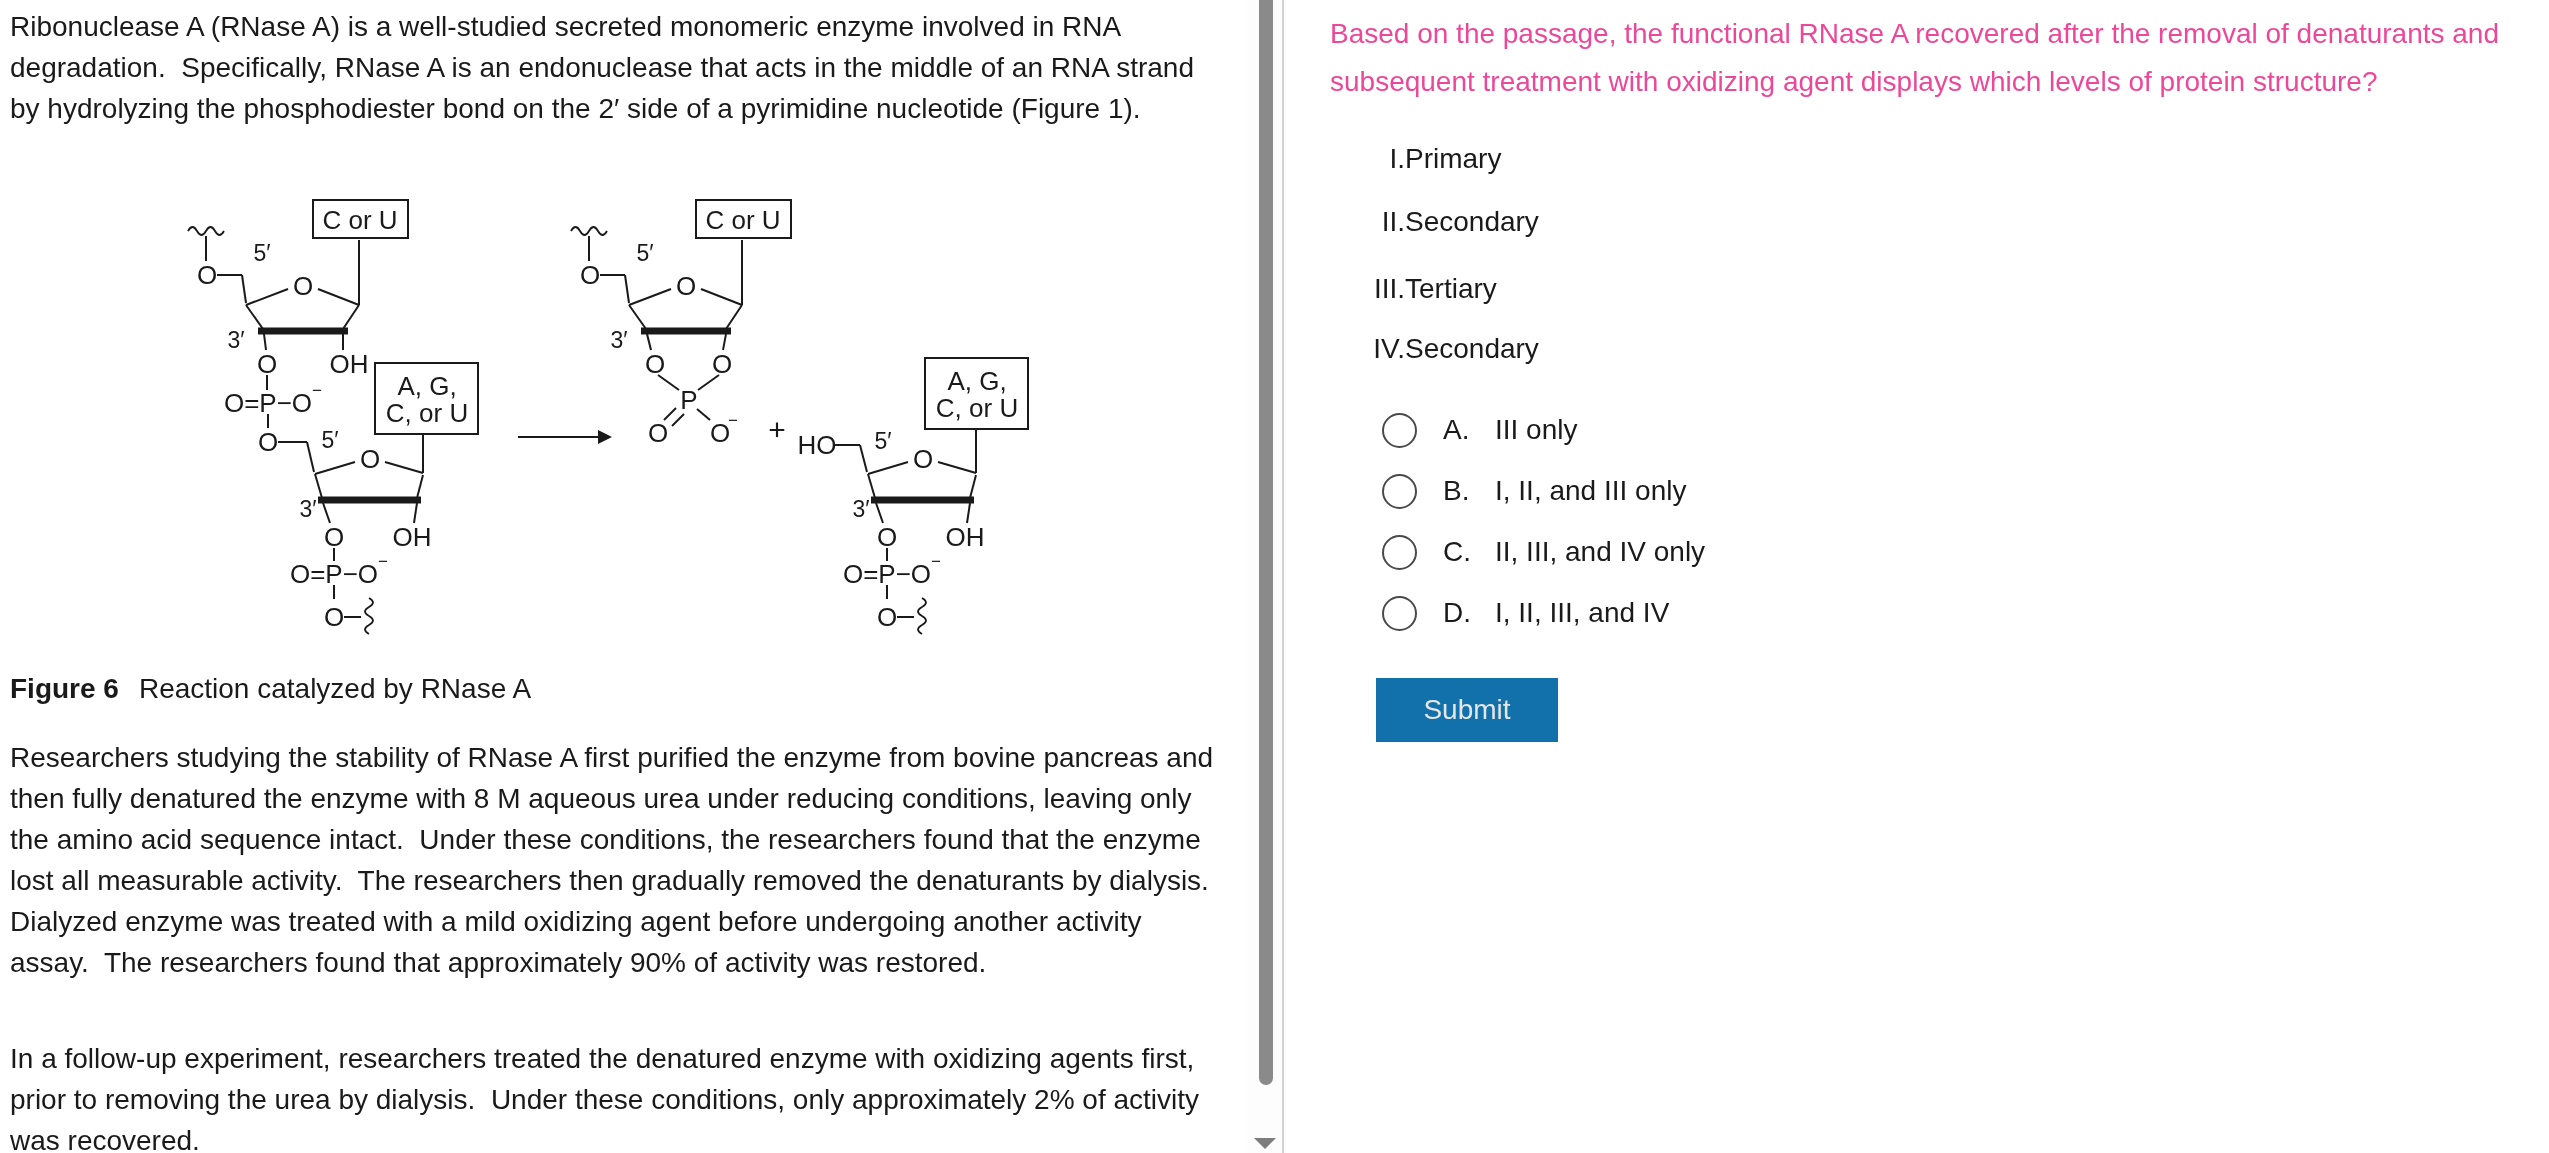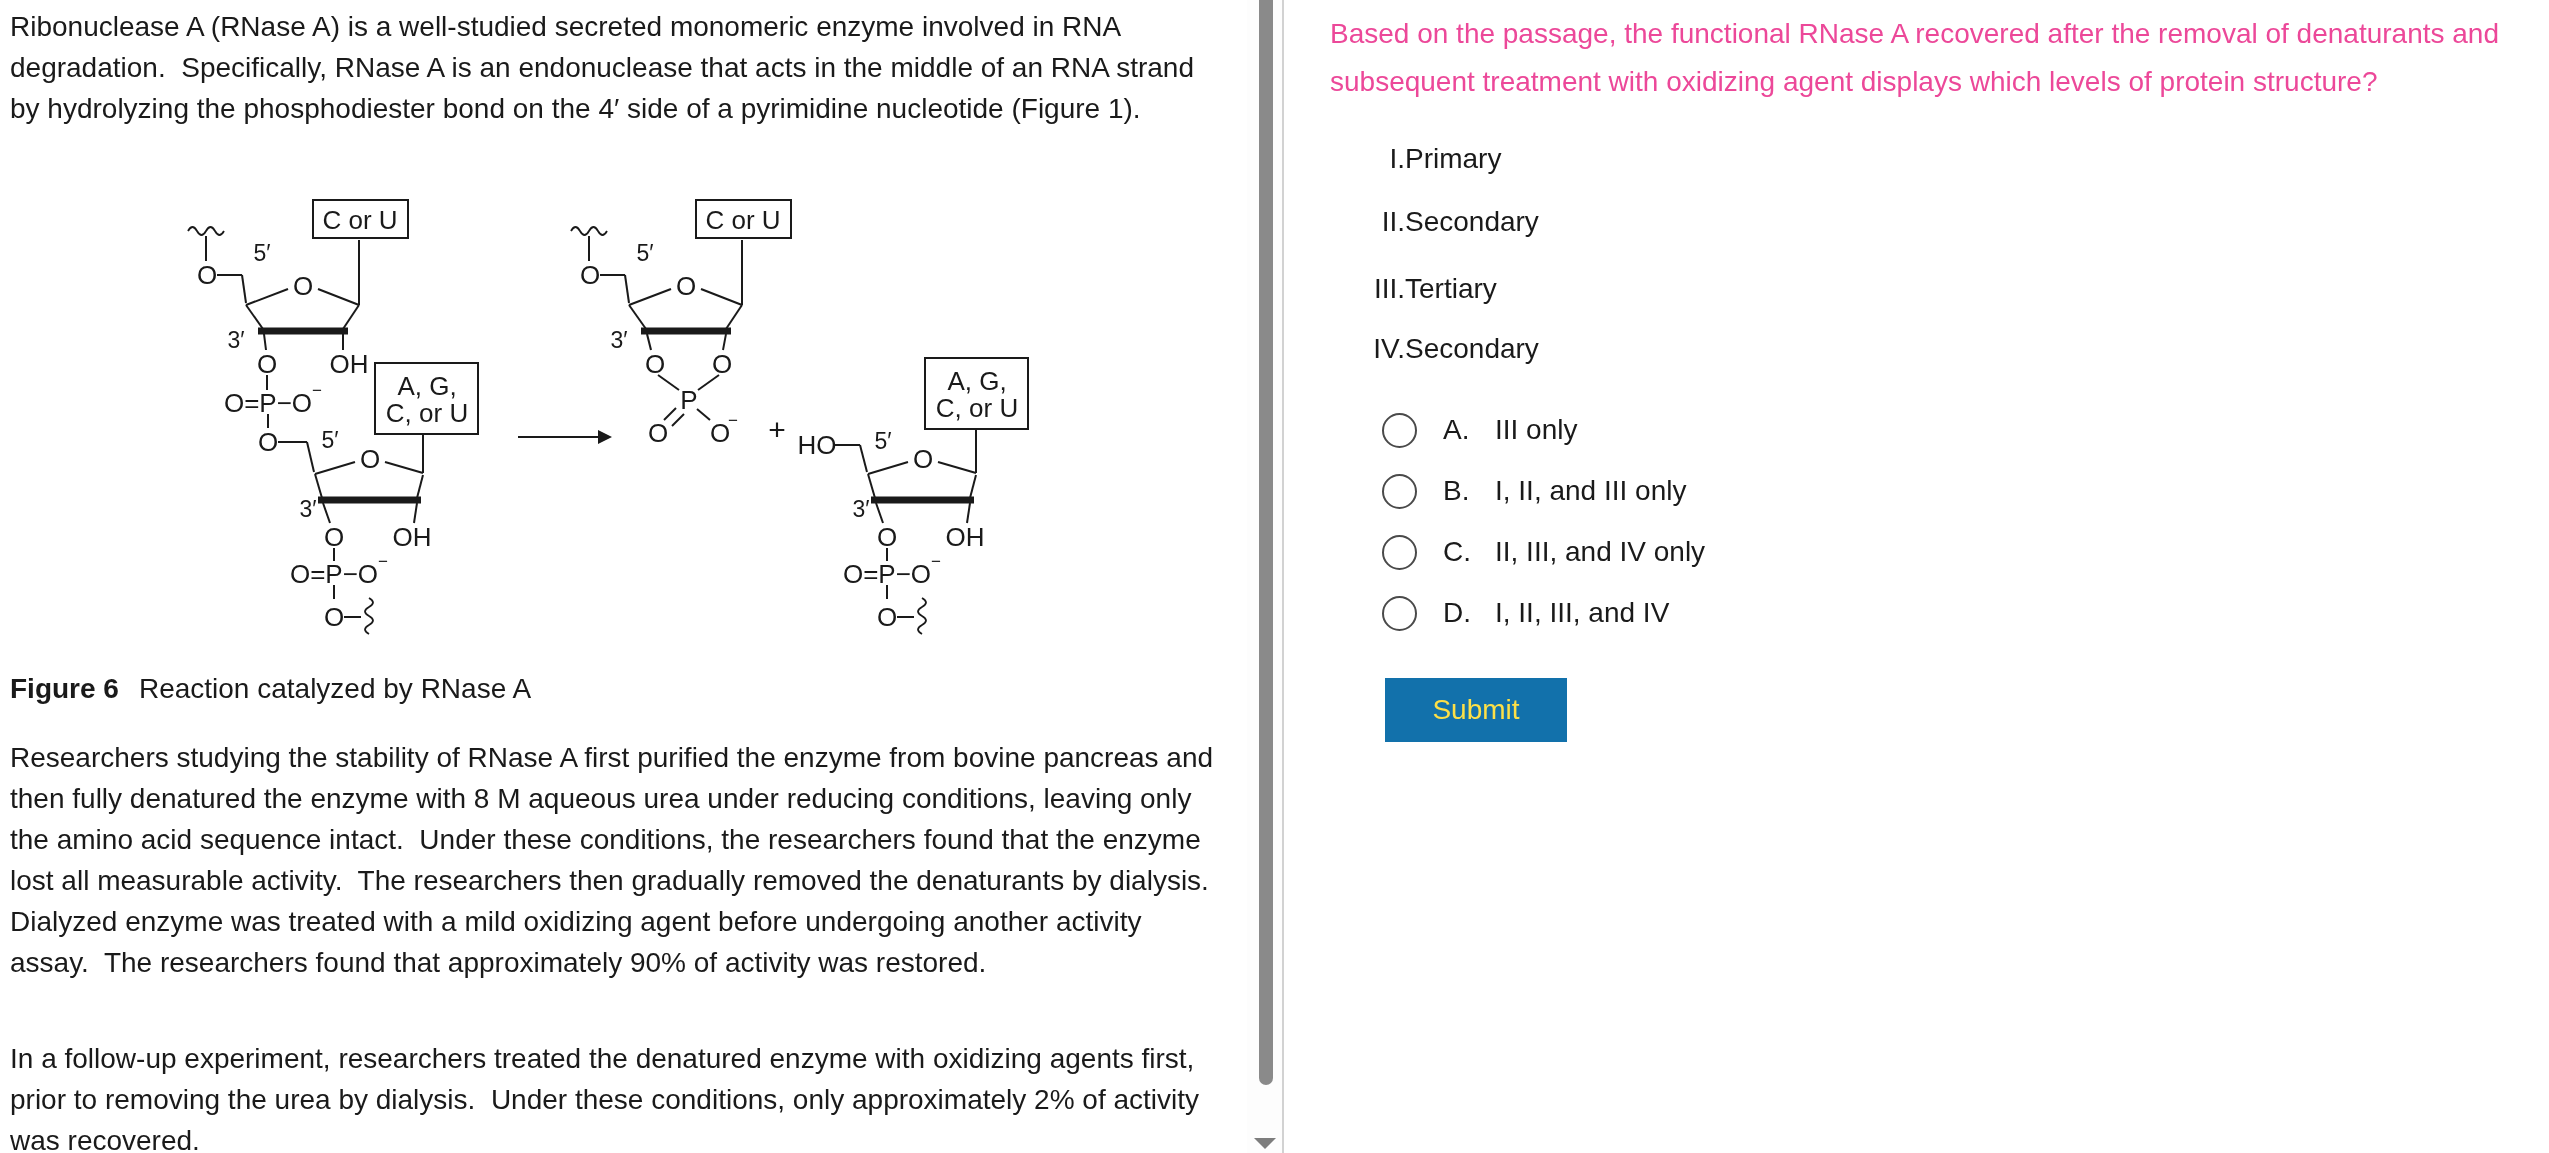--- a/index.html
+++ b/index.html
@@ -48,30 +48,30 @@
   .statement .slabel{}
   #stmt1{top:142px;} #stmt2{top:205px;} #stmt3{top:272px;} #stmt4{top:332px;}
 
   .option{position:absolute;left:52px;height:36px;display:flex;align-items:center;
           font-size:28px;white-space:nowrap;cursor:pointer;}
   #optA{top:412px;} #optB{top:473px;} #optC{top:534px;} #optD{top:595px;}
   .radio{width:31px;height:31px;border:2px solid #4a4a4a;border-radius:50%;
          background:#fff;margin-right:26px;flex:0 0 auto;}
   .option .letter{display:inline-block;width:52px;}
 
-  .submit-btn{position:absolute;left:55px;top:678px;width:182px;height:64px;
-              background:#1271ab;color:#fde047;border:none;font-size:28px;
+  .submit-btn{position:absolute;left:46px;top:678px;width:182px;height:64px;
+              background:#1271ab;color:#e5e5e5;border:none;font-size:28px;
               font-family:"Liberation Sans","DejaVu Sans",sans-serif;cursor:pointer;}
 </style>
 </head>
 <body>
 
 <section class="passage-panel">
 
-  <p id="para1">Ribonuclease A (RNase A) is a well-studied secreted monomeric enzyme involved in RNA degradation.  Specifically, RNase A is an endonuclease that acts in the middle of an RNA strand by hydrolyzing the phosphodiester bond on the 4′ side of a pyrimidine nucleotide (Figure 1).</p>
+  <p id="para1">Ribonuclease A (RNase A) is a well-studied secreted monomeric enzyme involved in RNA degradation.  Specifically, RNase A is an endonuclease that acts in the middle of an RNA strand by hydrolyzing the phosphodiester bond on the 2′ side of a pyrimidine nucleotide (Figure 1).</p>
 
   <svg class="figure-svg" width="864" height="464" viewBox="180 196 864 464">
 
     <path class="thin" d="M188 231 q4.5 -8 9 0 t9 0 t9 0 t9 0"></path>
     <line x1="206" y1="236" x2="206" y2="261"></line>
     <text x="207" y="275">O</text>
     <line x1="217" y1="275" x2="242" y2="275"></line>
     <line x1="242" y1="275" x2="246" y2="303"></line>
     <text x="262" y="253" class="sm">5′</text>
     <text x="303" y="286">O</text>

